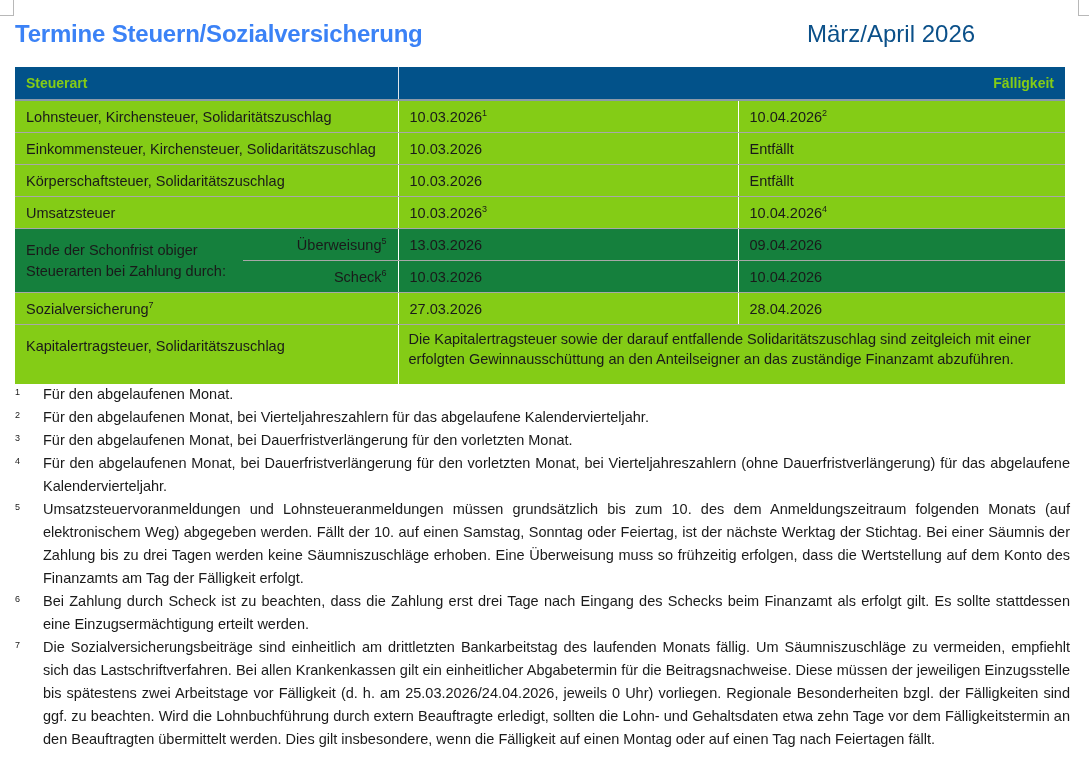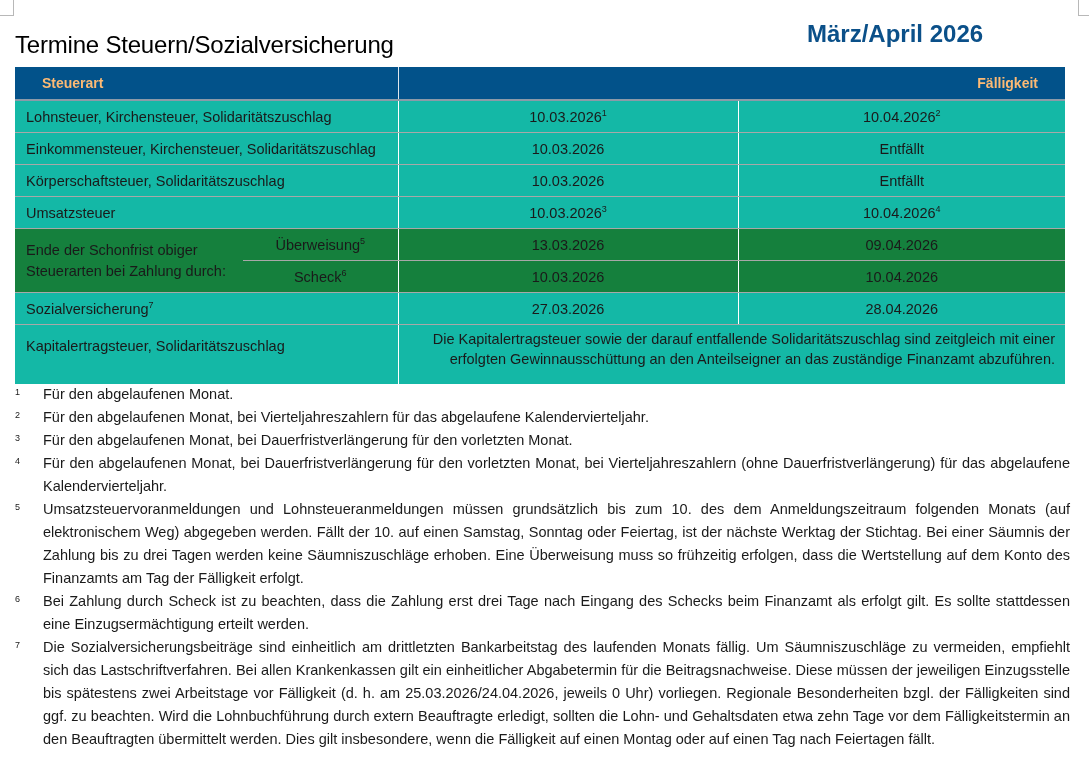--- a/index.html
+++ b/index.html
@@ -4,36 +4,36 @@
   <style>
     html, body { margin: 0; padding: 0; background: #ffffff; }
     body {
       width: 1089px; height: 773px; position: relative; overflow: hidden;
       font-family: "Liberation Sans", sans-serif; color: #1a1a1a;
     }
     .corner-tl { position: absolute; left: 0; top: 0; width: 13px; height: 15px;
       border-right: 1px solid #b8b8b8; border-bottom: 1px solid #b8b8b8; }
     .corner-tr { position: absolute; left: 1078px; top: 0; width: 11px; height: 15px;
       border-left: 1px solid #b8b8b8; border-bottom: 1px solid #b8b8b8; }
-    .title { position: absolute; left: 15px; top: 20px; font-size: 24px; font-weight: normal;
-      color: #000000; letter-spacing: -0.2px; margin-top: 11px; }
-    .period { position: absolute; left: 807px; top: 20px; font-size: 24px; color: #0b5089; font-weight: bold; }
+    .title { position: absolute; left: 15px; top: 20px; font-size: 24px; font-weight: bold;
+      color: #3b82f6; letter-spacing: -0.2px; }
+    .period { position: absolute; left: 807px; top: 20px; font-size: 24px; color: #0b5089; }
 
     table.main { position: absolute; left: 15px; top: 67px; width: 1050px;
       border-collapse: collapse; font-size: 14.5px; table-layout: fixed; }
-    table.main th { background: #02528a; color: #fdba74; font-weight: bold; height: 32px;
-      padding: 0 27px; font-size: 14px; text-align: left; border-bottom: 2px solid #8b9aa8; }
+    table.main th { background: #02528a; color: #84cc16; font-weight: bold; height: 32px;
+      padding: 0 11px; font-size: 14px; text-align: left; border-bottom: 2px solid #8b9aa8; }
     table.main th.center { text-align: right; border-left: 1px solid #e0e6ec; }
     table.main td { height: 31px; padding: 0 11px; border-bottom: 1px solid #a8a8a8;
-      background: #14b8a6; vertical-align: middle; }
-    table.main td.date { text-align: center; border-left: 1px solid #ffffff; }
+      background: #84cc16; vertical-align: middle; }
+    table.main td.date { border-left: 1px solid #ffffff; }
     table.main tr.light td { background: #15803d; }
-    table.main td.sub { text-align: center; }
+    table.main td.sub { text-align: right; }
     table.main td.tall { vertical-align: top; padding-top: 13px; height: 42px; }
-    table.main td.note { text-align: right; line-height: 20px; padding: 4px 10px 15px; }
+    table.main td.note { text-align: left; line-height: 20px; padding: 4px 10px 15px; }
     table.main tr.last td { border-bottom: none; }
     sup { font-size: 9px; vertical-align: 6px; line-height: 0; }
 
     .footnotes { position: absolute; left: 15px; top: 383px; width: 1055px;
       font-size: 14.5px; line-height: 23px; }
     .fn { display: flex; }
     .fn-num { width: 28px; flex: 0 0 28px; font-size: 9px; line-height: 18px; }
     .fn-text { flex: 1; text-align: justify; }
   </style>
 </head>

